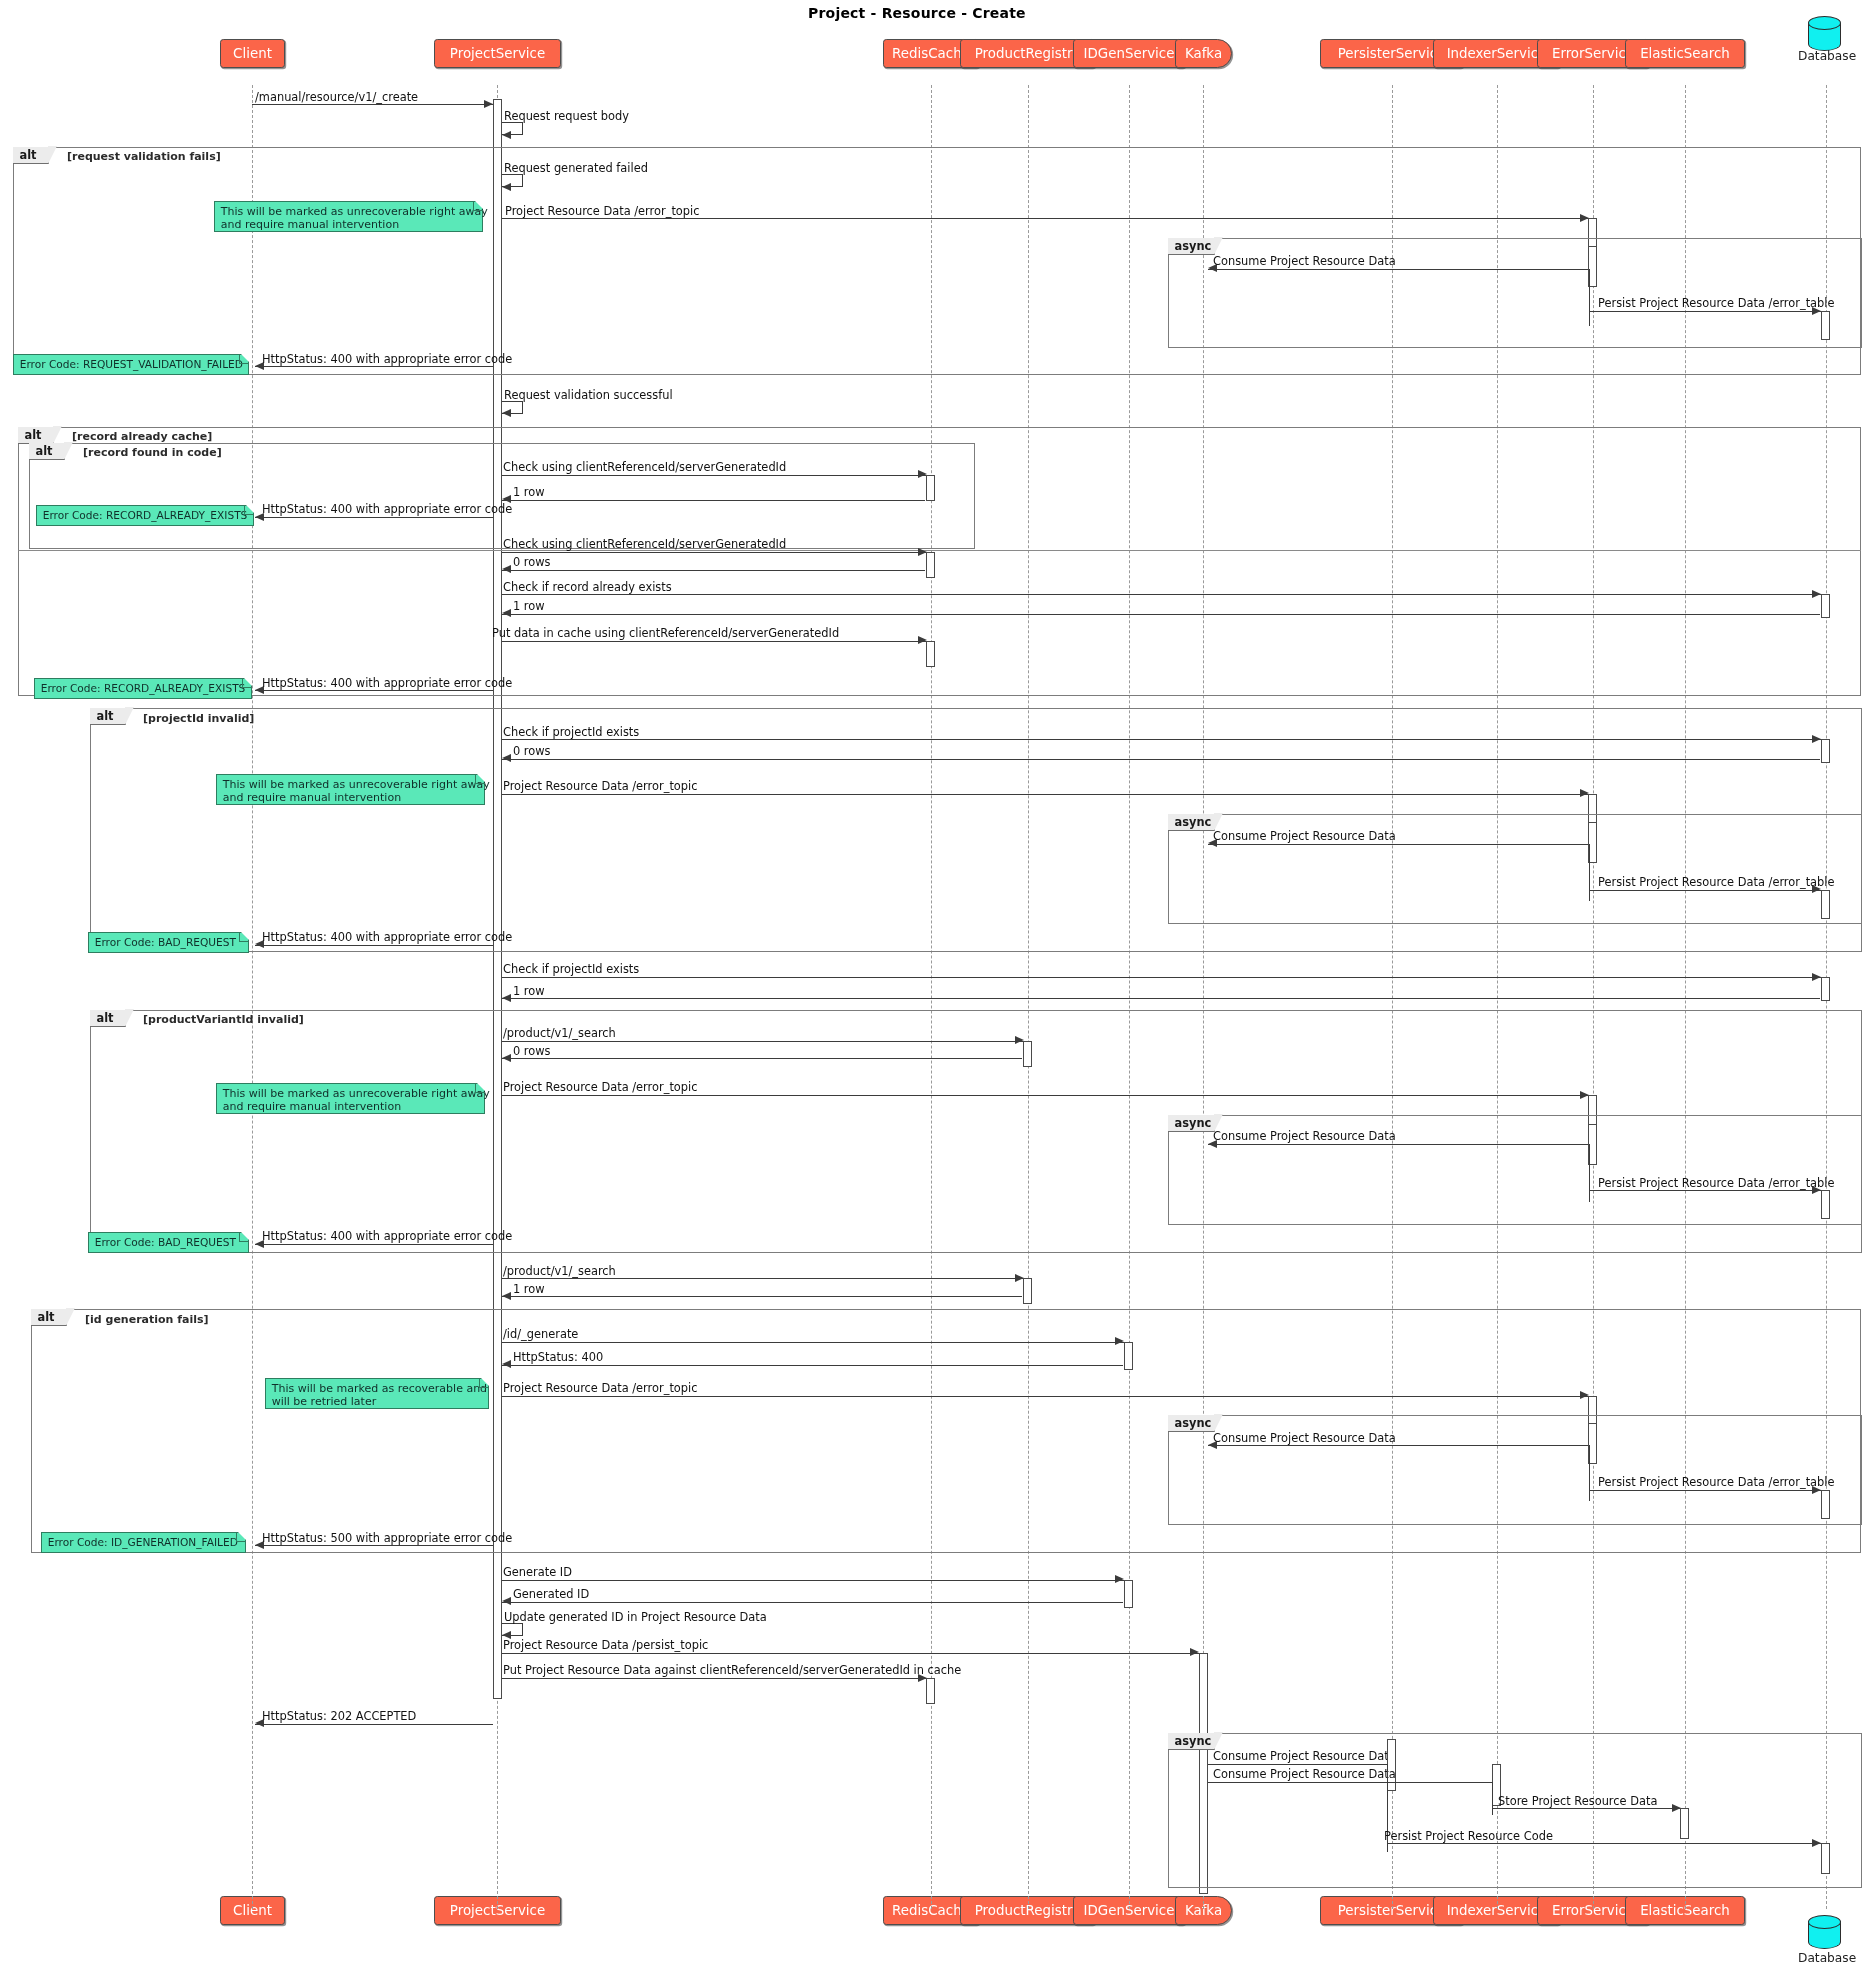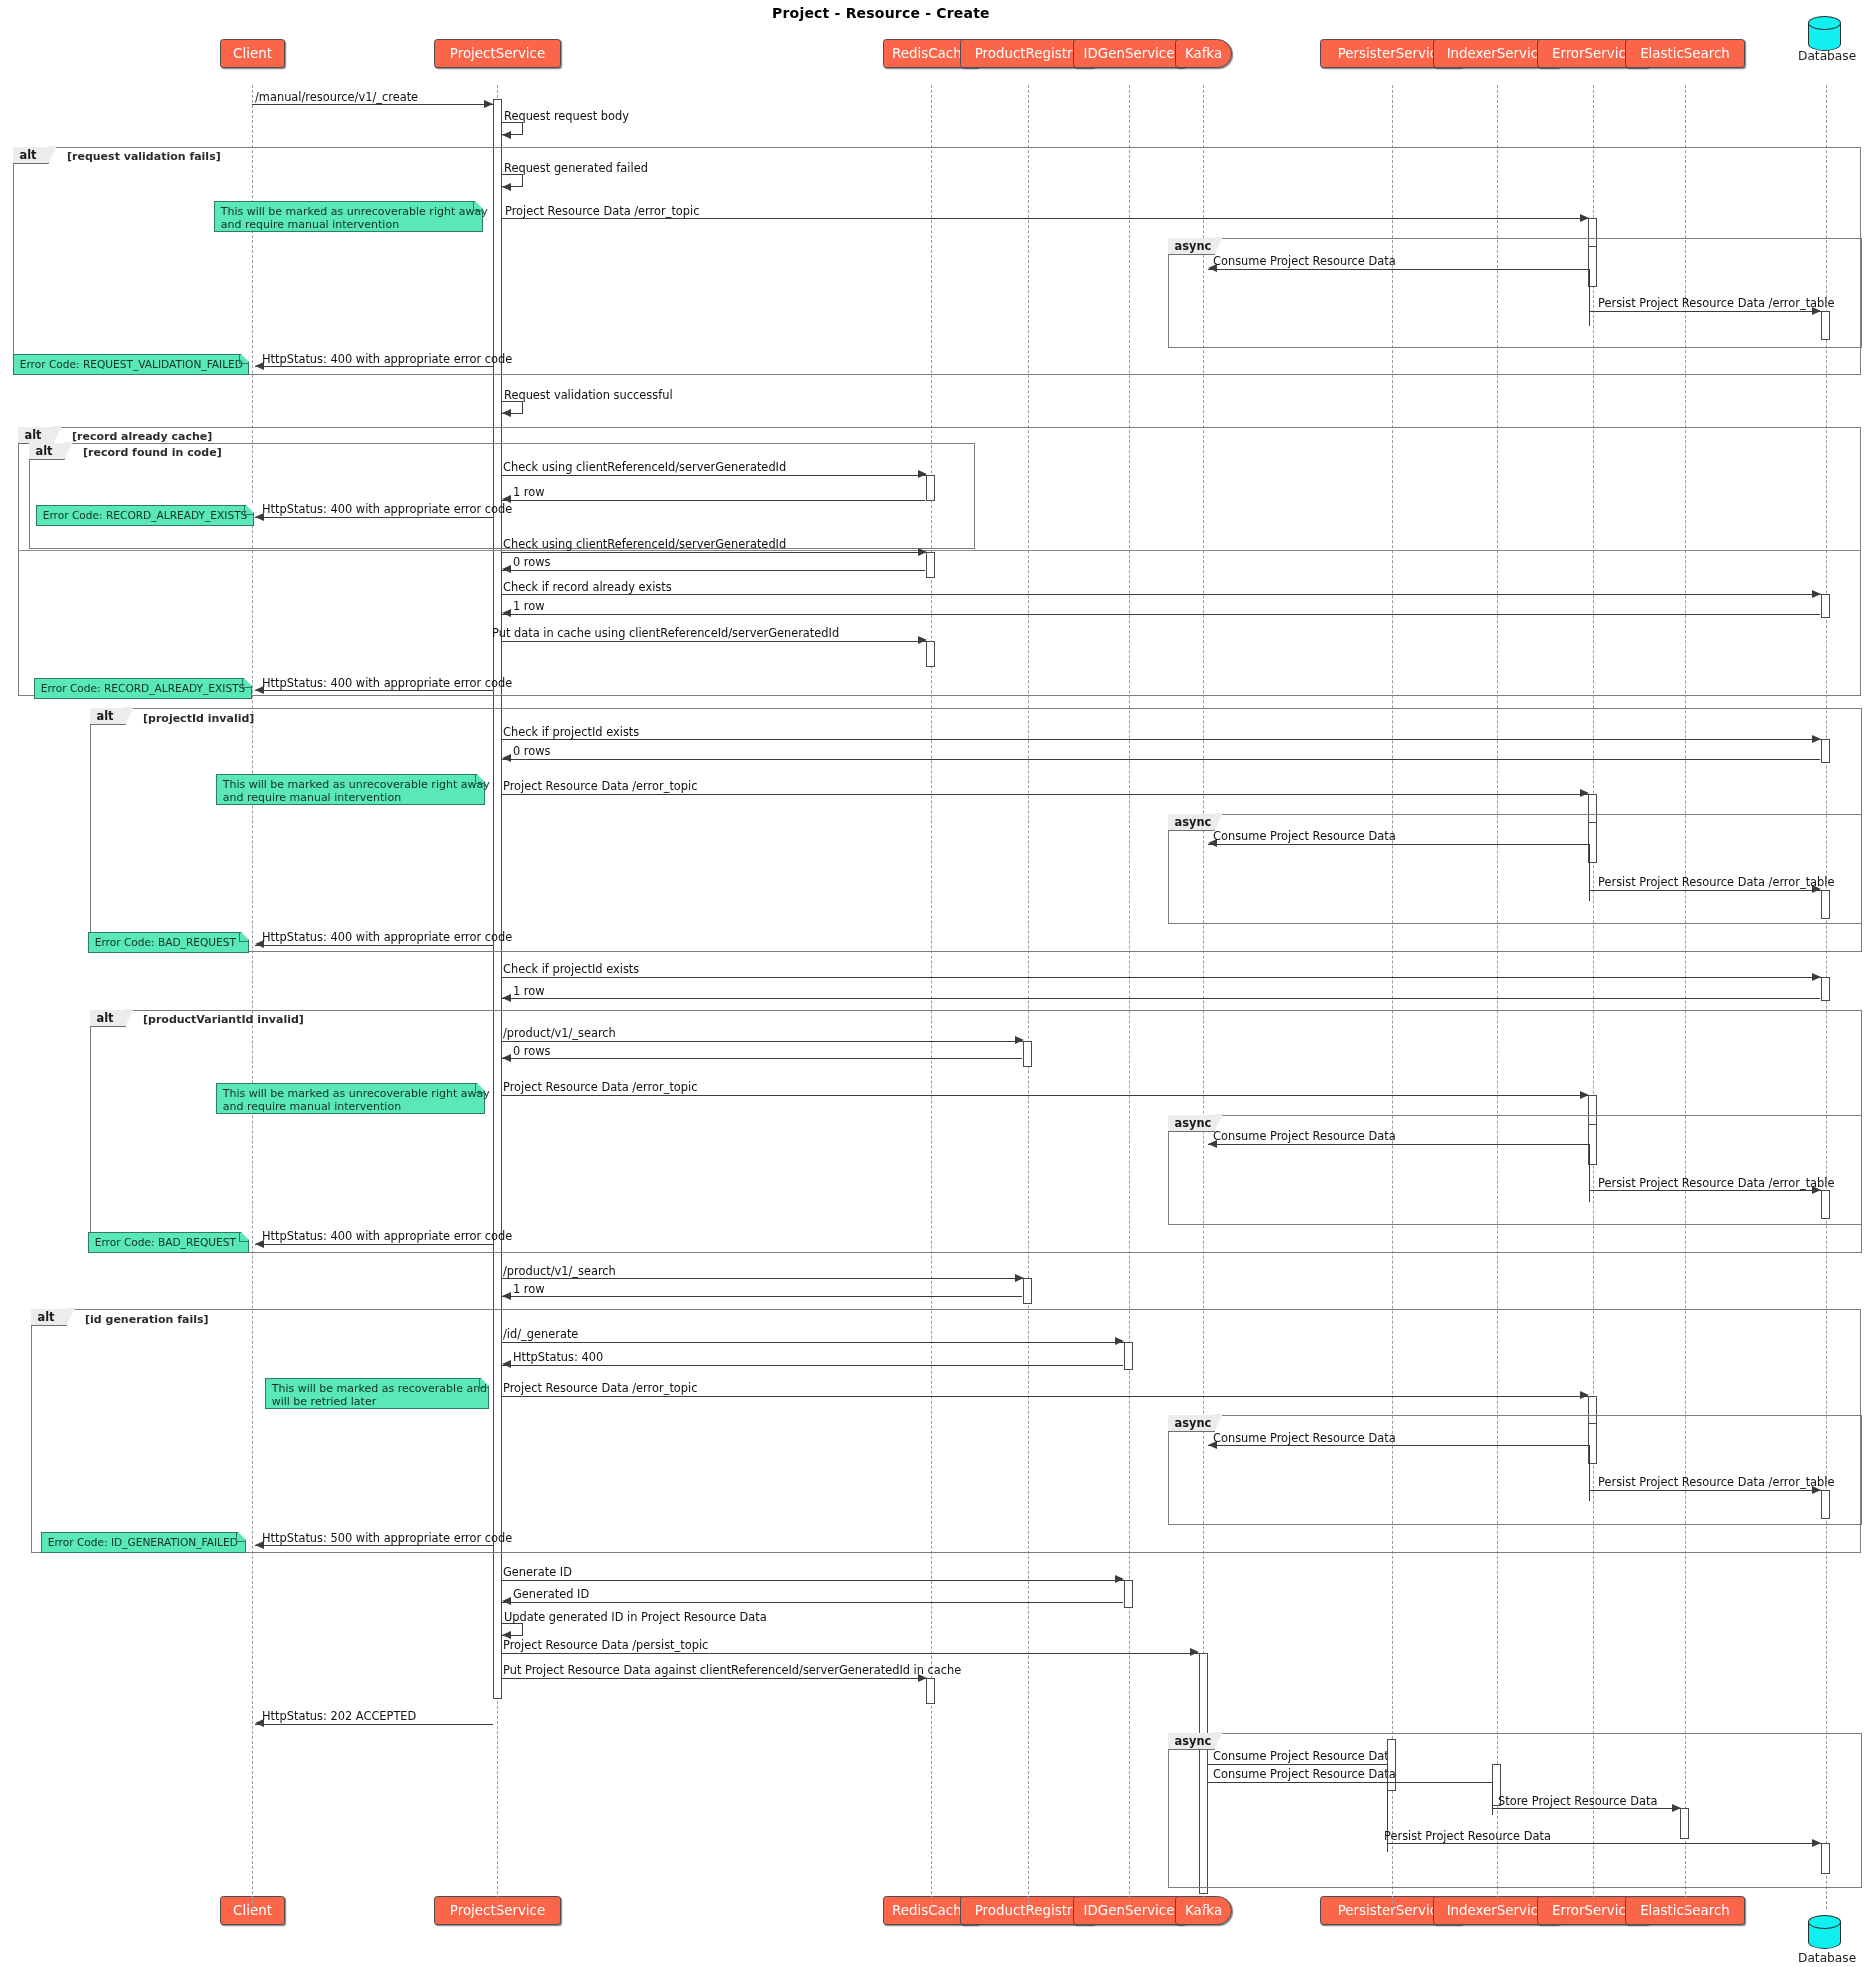--- a/index.html
+++ b/index.html
@@ -1,21 +1,21 @@
 <!DOCTYPE html>
 <html style="font-size:13px"><head>
 <meta charset="utf-8">
 <style>
   html,body{margin:0;padding:0;background:#ffffff;}
   body{font-family:"DejaVu Sans","Liberation Sans",sans-serif;}
   #canvas{position:relative;width:1876px;height:1968px;background:#fff;overflow:hidden;}
 
   .title{
     position:absolute;font-weight:bold;font-size:14px;color:#000;
-    white-space:nowrap;letter-spacing:0.2px;
+    white-space:nowrap;letter-spacing:0.2px;margin-left:36px;
   }
 
   
   .actor{
     position:absolute;box-sizing:border-box;
     background:#FB6549;border:1.3px solid #4d4d4d;border-radius:3.3px;
     color:#ffffff;font-size:13.4px;
     display:flex;align-items:center;justify-content:center;
     white-space:nowrap;padding:0 7.3px;height:29px;
     box-shadow:1.2px 1.2px 0 rgba(60,60,60,.55);
@@ -360,16 +360,16 @@
     <div class="msglbl" style="left:1213px;top:1767px;">Consume Project Resource Data</div>
     <div class="act" style="left:1492px;top:1764px;width:9px;height:42px;"></div>
     <div class="vline" style="left:1492px;top:1782px;height:33px;"></div>
     <div class="msgline" style="left:1492px;top:1808px;width:188px;"></div>
     <div class="arrowR" style="left:1672px;top:1804px;"></div>
     <div class="msglbl" style="left:1498px;top:1794px;">Store Project Resource Data</div>
     <div class="act" style="left:1680px;top:1808px;width:9px;height:31px;"></div>
     <div class="vline" style="left:1387px;top:1764px;height:88px;"></div>
     <div class="msgline" style="left:1387px;top:1843px;width:434px;"></div>
     <div class="arrowR" style="left:1812px;top:1839px;"></div>
-    <div class="msglbl" style="left:1384px;top:1829px;">Persist Project Resource Data</div>
+    <div class="msglbl" style="left:1384px;top:1829px;">Persist Project Resource Code</div>
     <div class="act" style="left:1821px;top:1843px;width:9px;height:31px;"></div>
   </div>
 
 
 </body></html>

